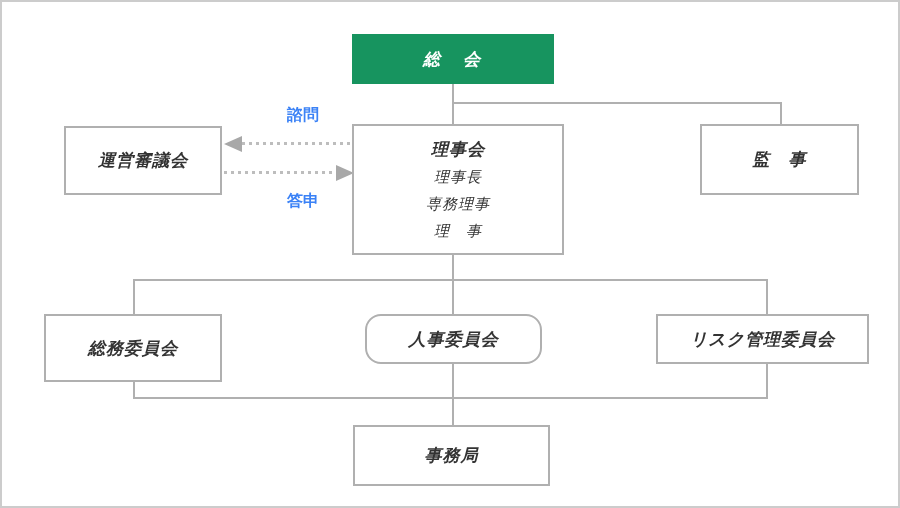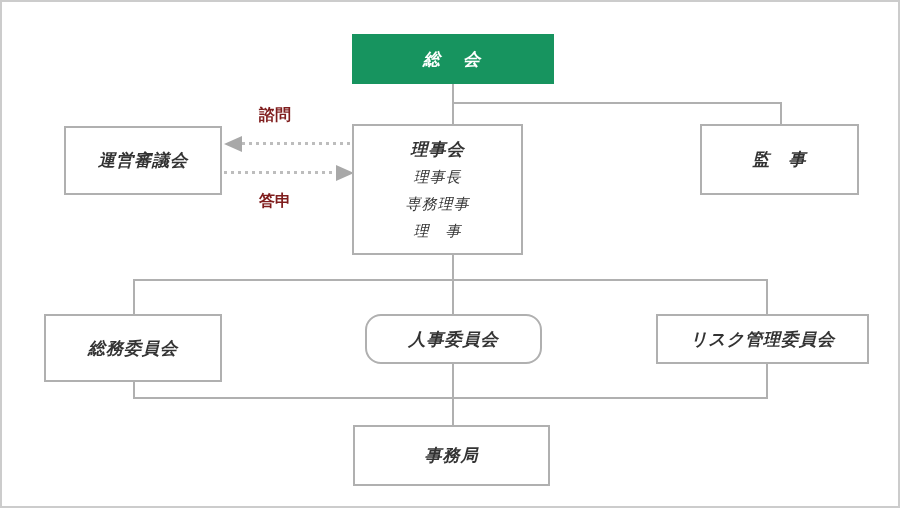--- a/index.html
+++ b/index.html
@@ -24,22 +24,22 @@
   .board-member { font-weight:normal; font-size:15px; line-height:27px; }
   .line { position:absolute; background:#b0b0b0; }
   .dotted {
     position:absolute; height:3px;
     background:repeating-linear-gradient(90deg,#bdbdbd 0 3px,transparent 3px 7px);
   }
   .ah { position:absolute; width:0; height:0; }
   .ah-left  { border-top:8px solid transparent; border-bottom:8px solid transparent; border-right:18px solid #a8a8a8; }
   .ah-right { border-top:8px solid transparent; border-bottom:8px solid transparent; border-left:18px solid #a8a8a8; }
   .flowlabel {
-    position:absolute; width:60px; text-align:left;
-    font-weight:bold; font-size:16px; color:#7f1d1d;
+    position:absolute; width:60px; text-align:right;
+    font-weight:bold; font-size:16px; color:#3b82f6;
   }
 </style>
 </head>
 <body>
 
 <div class="canvas" style="--green: #17945f;">
 
   <div class="line" style="left:450px;top:82px;width:2px;height:41px;"></div>
   <div class="line" style="left:450px;top:100px;width:330px;height:2px;"></div>
   <div class="line" style="left:778px;top:100px;width:2px;height:23px;"></div>
@@ -58,21 +58,21 @@
   <div class="dotted" style="left:222px;top:169px;width:112px;"></div>
   <div class="ah ah-right" style="left:334px;top:163px;"></div>
 
   <div class="flowlabel" style="left:257px;top:103px;">諮問</div>
   <div class="flowlabel" style="left:257px;top:189px;">答申</div>
 
   <div class="box green" style="left:350px;top:32px;width:202px;height:50px;">
     <span>総　会</span>
   </div>
 
-  <div class="box board" style="left:350px;top:122px;width:171px;height:131px;">
+  <div class="box board" style="left:350px;top:122px;width:212px;height:131px;">
     <span class="board-title">理事会</span>
     <span class="board-member">理事長</span>
     <span class="board-member">専務理事</span>
     <span class="board-member">理　事</span>
   </div>
 
   <div class="box" style="left:62px;top:124px;width:158px;height:69px;">
     <span>運営審議会</span>
   </div>
 

